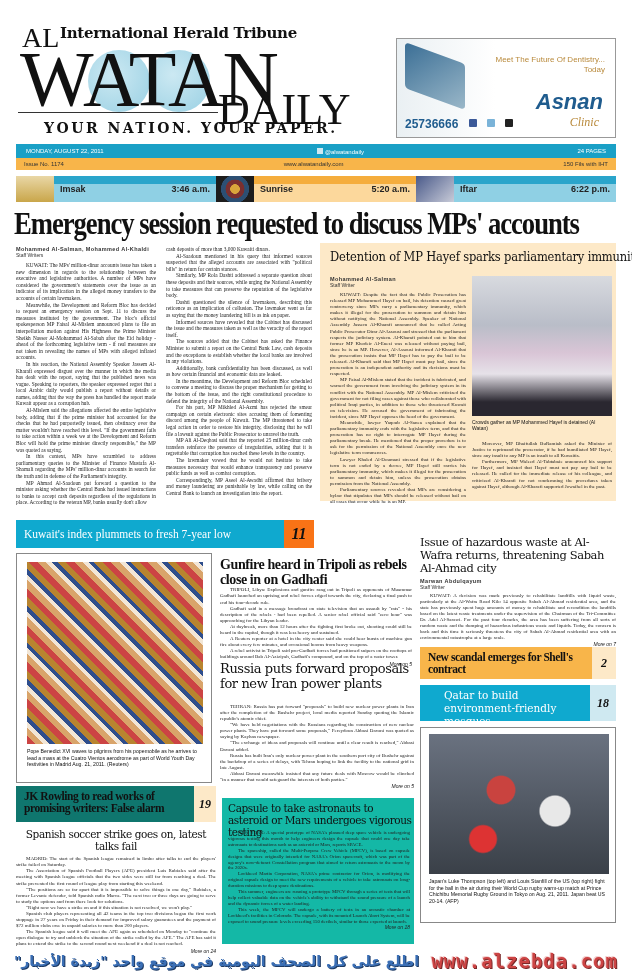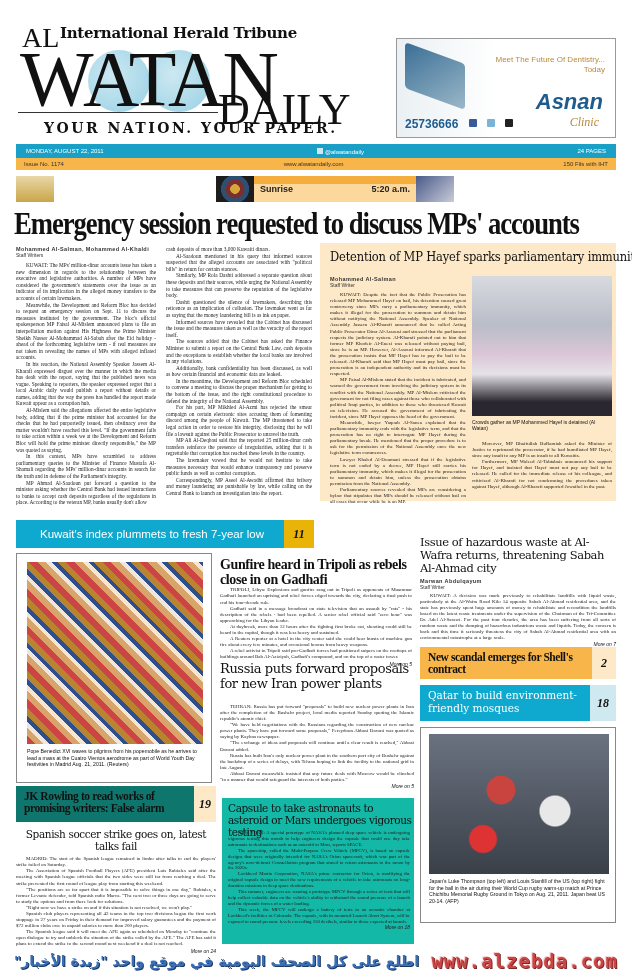--- a/index.html
+++ b/index.html
@@ -33,32 +33,32 @@
 .by{font-family:"Liberation Sans",sans-serif;font-size:5.5px;font-weight:bold;letter-spacing:.4px;color:#333}
 .sw{font-family:"Liberation Sans",sans-serif;font-size:5px;color:#333}
 .body{font-size:5.3px;line-height:6.6px;text-align:justify;color:#222}
 .body p{text-indent:10px}
 .more{font-size:5px;font-style:italic;text-align:right;font-family:"Liberation Sans",sans-serif}
 
 #det{left:320px;top:243px;width:296px;height:258px;background:#fde9c8}
 #det h2{position:absolute;left:10px;top:6px;font-size:12.5px;font-weight:normal;font-family:"DejaVu Serif",serif;letter-spacing:-.2px;white-space:nowrap;transform:scaleX(.92);transform-origin:left}
 #detimg{position:absolute;left:152px;top:33px;width:140px;height:140px;background:linear-gradient(180deg,#d8dadf 0%,#b9bdc8 35%,#d9c5d6 55%,#e6e2e9 70%,#2a2730 90%)}
 
-#kix{left:16px;top:520px;width:268px;height:28px;background:#0fa9cf;color:#fff;font-size:11.5px;font-family:Liberation Sans, sans-serif;display:flex;align-items:center;padding-left:24px}
-#kixn{left:284px;top:520px;width:30px;height:28px;background:#eab308;display:flex;align-items:center;justify-content:center;font-size:12px;font-style:italic;font-weight:bold}
+#kix{left:16px;top:520px;width:268px;height:28px;background:#0fa9cf;color:#fff;font-size:11.5px;font-family:Liberation Serif, serif;display:flex;align-items:center;padding-left:8px}
+#kixn{left:284px;top:520px;width:30px;height:28px;background:#f97316;display:flex;align-items:center;justify-content:center;font-size:16px;font-style:italic;font-weight:bold}
 
 #pope{left:16px;top:540px;width:196px;height:230px;border:1px solid #888}
 #popeimg{position:absolute;left:10px;top:8px;width:176px;height:182px;background:repeating-linear-gradient(45deg,#c44 0 6px,#d9a46a 6px 12px,#f2e6d6 12px 16px,#2f4e8c 16px 20px,#b8842f 20px 26px)}
 #popecap{position:absolute;left:10px;top:194px;width:176px;font-family:"Liberation Sans",sans-serif;font-size:5.2px;line-height:6.5px}
 .h-bold{font-weight:bold;font-family:"Liberation Serif",serif;letter-spacing:-.4px;line-height:1.05}
 .h-light{font-weight:normal;font-family:"DejaVu Serif",serif;letter-spacing:-.4px;line-height:1.15}
 
 #shell{left:420px;top:647px;width:172px;height:32px;background:#f8b54a;padding:4px 8px;font-size:11.5px}
 #shelln{left:592px;top:647px;width:24px;height:32px;background:#fde9c8;display:flex;align-items:center;justify-content:center;font-style:italic;font-weight:bold;font-size:12px}
-#qatar{left:420px;top:685px;width:170px;height:36px;background:#0fa9cf;color:#fff;padding:4px 8px;font-size:10.5px;font-family:"DejaVu Serif",serif;line-height:1.25}
+#qatar{left:420px;top:685px;width:170px;height:36px;background:#0fa9cf;color:#fff;padding:4px 24px;font-size:10.5px;font-family:"DejaVu Serif",serif;line-height:1.25}
 #qatarn{left:590px;top:685px;width:26px;height:36px;background:#cfe9f1;display:flex;align-items:center;justify-content:center;font-style:italic;font-weight:bold;font-size:12px}
 #rugby{left:420px;top:727px;width:196px;height:196px;border:1px solid #888}
 #rugbyimg{position:absolute;left:8px;top:6px;width:180px;height:140px;background:radial-gradient(circle at 40% 40%,#c9433f 0 10%,transparent 11%),radial-gradient(circle at 70% 55%,#e8e8e8 0 10%,transparent 11%),radial-gradient(circle at 30% 75%,#d33 0 8%,transparent 9%),linear-gradient(180deg,#6a7280,#3a4048)}
 #rugbycap{position:absolute;left:8px;top:150px;width:180px;font-family:"Liberation Sans",sans-serif;font-size:5.2px;line-height:6.5px}
 #jk{left:16px;top:786px;width:178px;height:36px;background:#0f766e;padding:4px 8px;font-size:11.5px}
 #jkn{left:194px;top:786px;width:22px;height:36px;background:#fde9c8;display:flex;align-items:center;justify-content:center;font-style:italic;font-weight:bold;font-size:12px}
 #capsule{left:222px;top:798px;width:192px;height:146px;background:#14b8a6}
 
 #foot{left:0;top:945px;width:632px;height:32px;display:flex;align-items:center;justify-content:space-between;padding:0 14px}
 #furl{font-family:"DejaVu Sans Mono",monospace;font-size:19px;font-weight:bold;color:#c44;text-shadow:1px 1px 0 #7a2a2a,-1px -1px 0 #f3d0d0;letter-spacing:1px}
@@ -93,30 +93,38 @@
   <span>24 PAGES</span>
 </div>
 <div class="abs" id="bar2">
   <span>Issue No. 1174</span>
   <span>www.alwatandaily.com</span>
   <span>150 Fils with IHT</span>
 </div>
 
 <div class="abs pr" style="left:16px;width:200px">
   <div class="img" style="background:linear-gradient(180deg,#e9d7a6,#c9a64a)"></div>
+  <div class="lab" style="background:linear-gradient(180deg,#2aa5cb 0 30%,#8fd0e4 30%)">
+      <span>Imsak</span>
+      <span>3:46 a.m.</span>
+    </div>
 </div>
 <div class="abs pr" style="left:216px;width:200px">
   <div class="img" style="background:radial-gradient(circle,#d9a53b 0 20%,#7a2f2f 22% 40%,#2c4f73 42% 60%,#1d1d1d 62%)"></div>
   <div class="lab" style="background:linear-gradient(180deg,#f5ad3d 0 30%,#fcd89c 30%)">
       <span>Sunrise</span>
       <span>5:20 a.m.</span>
     </div>
 </div>
 <div class="abs pr" style="left:416px;width:200px">
   <div class="img" style="background:linear-gradient(135deg,#4a5a8a,#c8cbd8)"></div>
+  <div class="lab" style="background:linear-gradient(180deg,#2aa5cb 0 30%,#8fd0e4 30%)">
+      <span>Iftar</span>
+      <span>6:22 p.m.</span>
+    </div>
 </div>
 
 <div class="abs" id="headline">Emergency session requested to discuss MPs' accounts</div>
 
 <div class="abs" style="left:16px;top:246px;width:140px">
   <div class="by">Mohammed Al-Salman, Mohammed Al-Khaldi</div>
   <div class="sw" style="margin-bottom:4px">Staff Writers</div>
   <div class="body">
     <p>KUWAIT: The MPs' million-dinar accounts issue has taken a new dimension in regards to the relationship between the executive and legislative authorities. A number of MPs have considered the government's statements over the issue as an indicator of its implication in the alleged money transfers to the accounts of certain lawmakers.</p>
     <p>Meanwhile, the Development and Reform Bloc has decided to request an emergency session on Sept. 11 to discuss the measures instituted by the government. The bloc's official spokesperson MP Faisal Al-Mislem announced plans to file an interpellation motion against His Highness the Prime Minister Sheikh Nasser Al-Mohammad Al-Sabah after the Eid holiday - ahead of the forthcoming legislative term - if real measures are not taken in revealing the names of MPs with alleged inflated accounts.</p>

